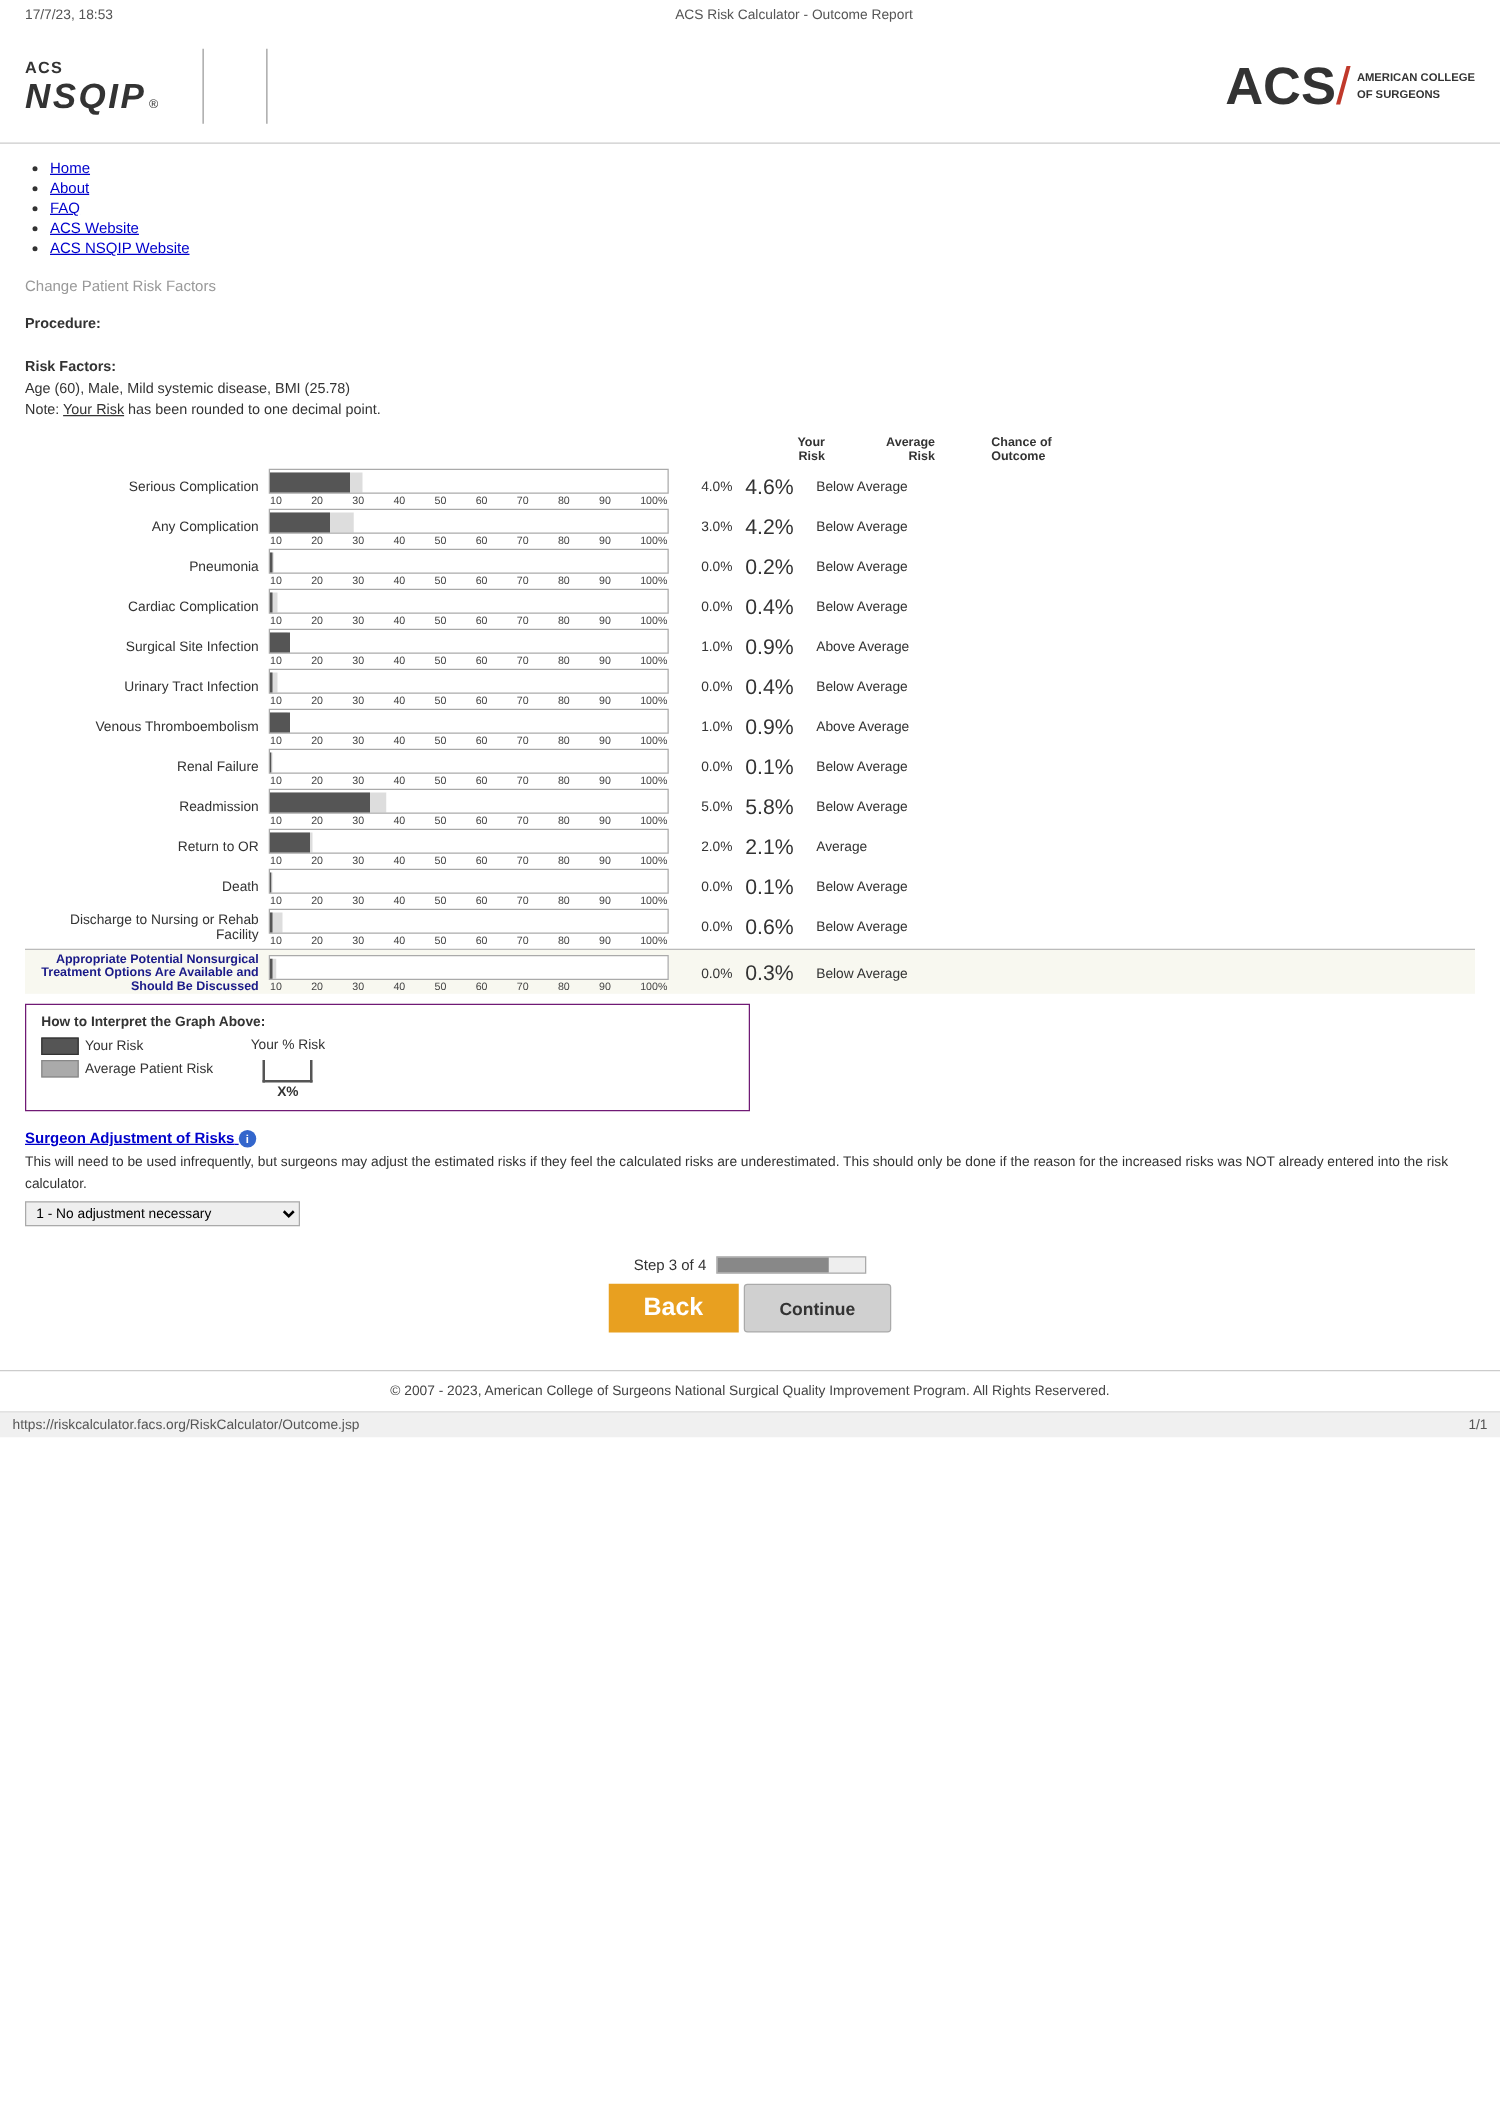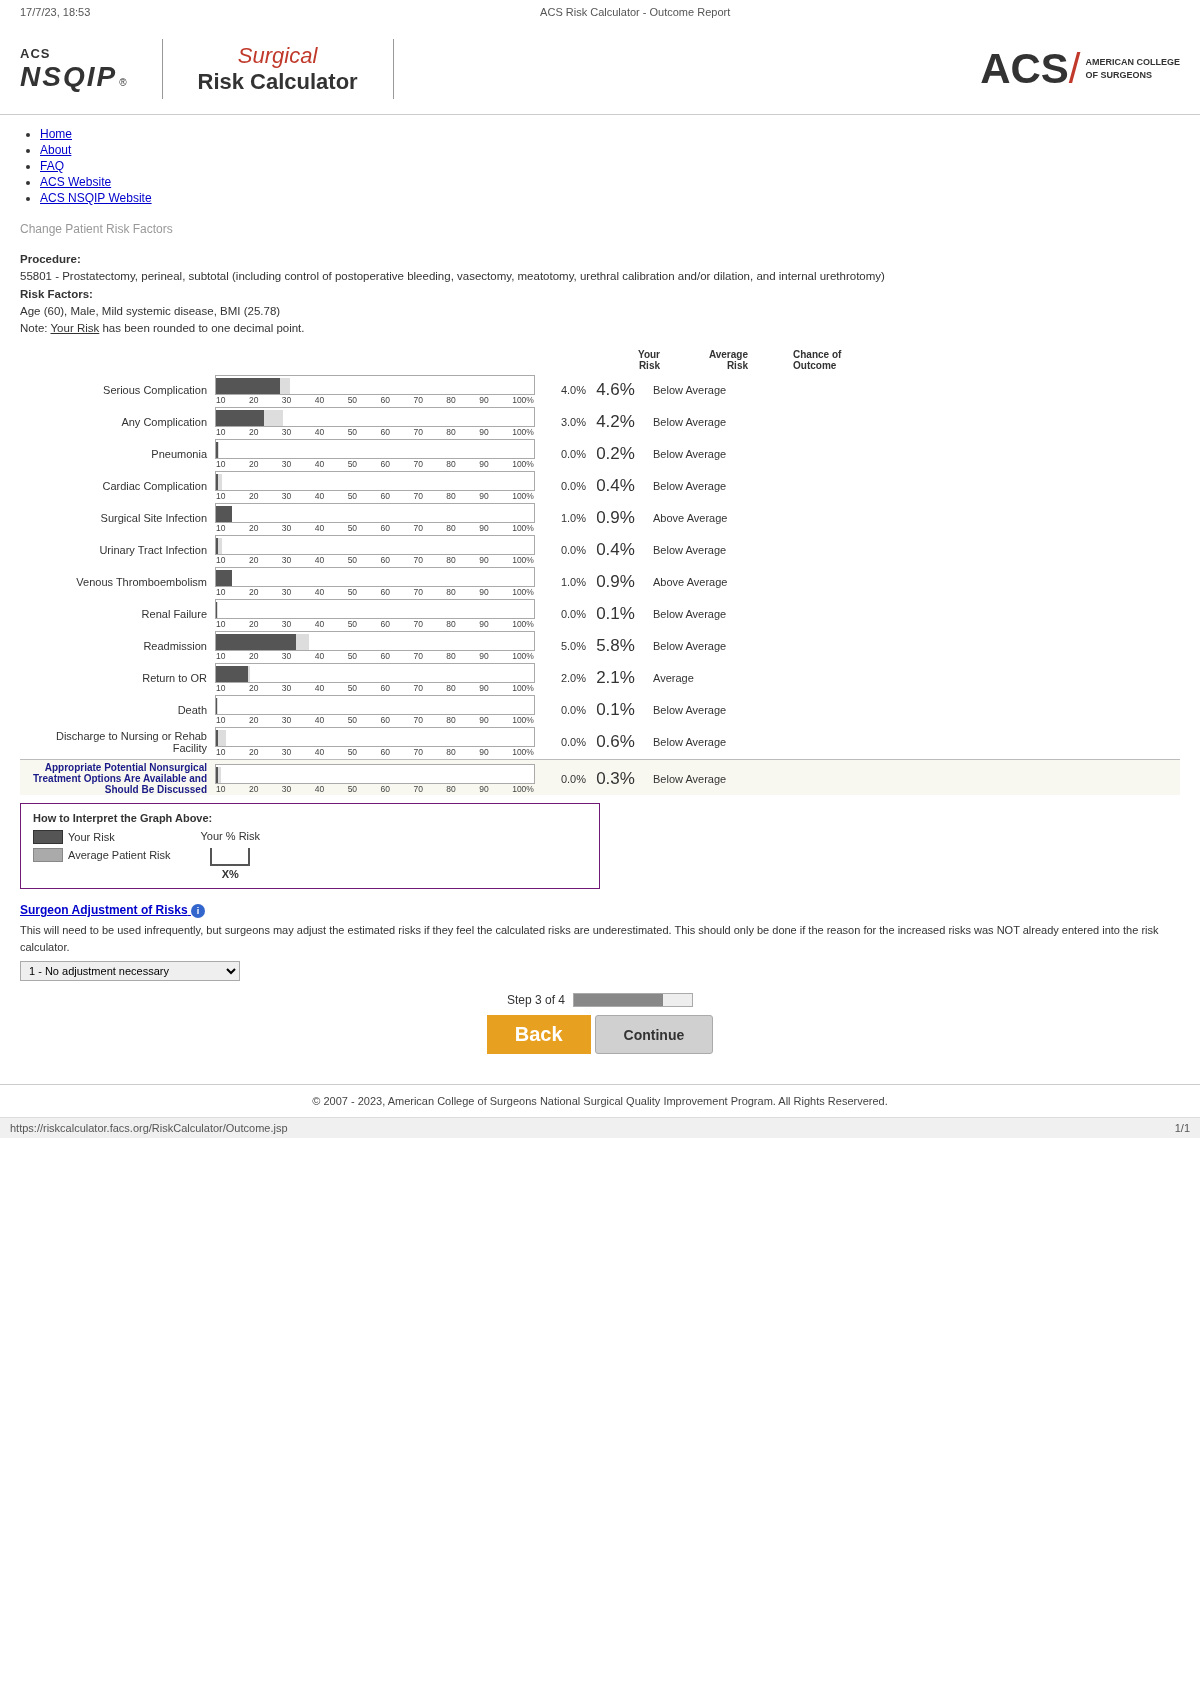--- a/index.html
+++ b/index.html
@@ -218,21 +218,21 @@
       line-height: 1.5;
       margin-bottom: 6px;
     }
     .surgeon-select {
       font-size: 11px;
       border: 1px solid #aaa;
       padding: 2px 4px;
       width: 220px;
     }
     .step-section {
-      margin-top: 12px;
+      margin-top: 24px;
       display: flex;
       justify-content: center;
       align-items: center;
       flex-direction: column;
       gap: 8px;
     }
     .step-row {
       display: flex;
       align-items: center;
       gap: 8px;
@@ -312,24 +312,20 @@
   <div class="logo-nsqip">
     <div>
       <div class="acs-text">ACS</div>
       <div style="display:flex; align-items:baseline; gap:2px;">
         <span class="nsqip-text">NSQIP</span>
         <span class="reg-symbol">®</span>
       </div>
     </div>
   </div>
   <div class="divider-line"></div>
-  <div class="surgical-title">
-    <div class="top">Surgical</div>
-    <div class="bottom">Risk Calculator</div>
-  </div>
   <div class="divider-line"></div>
   <div class="acs-logo-right">
     <div style="display:flex; align-items:center; line-height:1;">
       <span class="acs-big">ACS</span>
       <span class="acs-slash">/</span>
     </div>
     <div class="acs-subtitle">
       <div>AMERICAN COLLEGE</div>
       <div>OF SURGEONS</div>
     </div>
@@ -345,21 +341,21 @@
       <li><a href="#">ACS NSQIP Website</a></li>
     </ul>
 </nav>
 
 <span class="change-link">Change Patient Risk Factors</span>
 
 <div class="main-content">
 
   <div class="procedure-section">
     <span class="label">Procedure:</span><br>
-    <span>55801 - Prostatectomy, perineal, subtotal (including control of postoperative bleeding, vasectomy, meatotomy, urethral calibration and/or dilation, and internal urethrotomy)</span><br>
+    <br>
     <span class="label">Risk Factors:</span><br>
     <span>Age (60), Male, Mild systemic disease, BMI (25.78)</span><br>
     <span>Note: </span><span class="underline">Your Risk</span><span> has been rounded to one decimal point.</span>
   </div>
 
   <div class="outcomes-header">
     <div style="display:flex; margin-top:2px;gap:33px;">
       <div style="width:203px; flex-shrink:0;"></div>
       <div style="width:320px; flex-shrink:0;"></div>
       <div style="width:55px; text-align:right; font-size:10px; font-weight:bold; padding-right:4px;">

